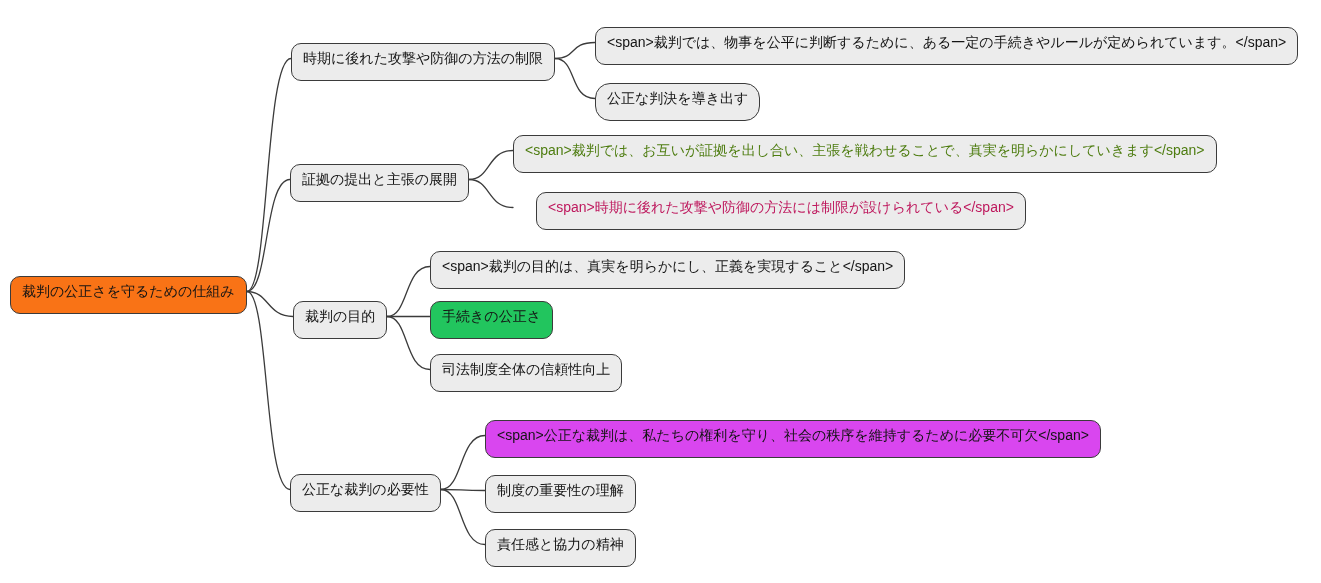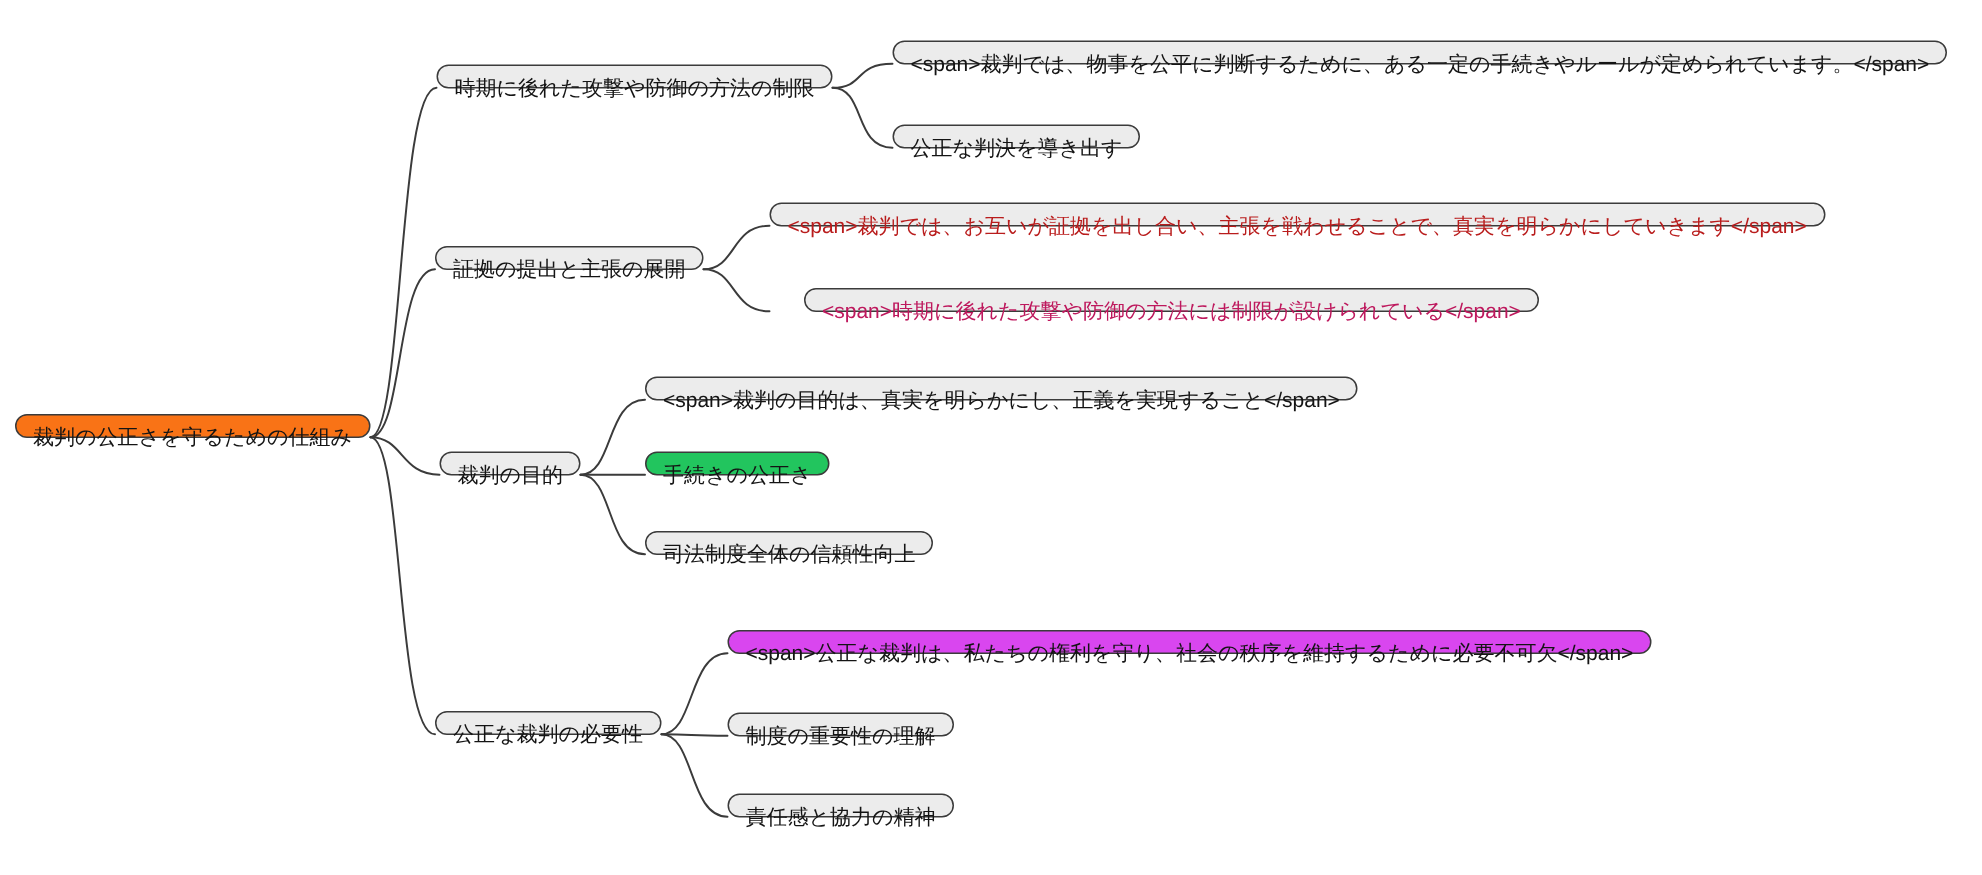--- a/index.html
+++ b/index.html
@@ -32,21 +32,21 @@
   .node-layer {
     position: absolute;
     left: 0;
     top: 0;
     width: 1321px;
     height: 583px;
   }
   .node {
     position: absolute;
     box-sizing: border-box;
-    height: 16px;
+    height: 38px;
     line-height: 28px;
     padding: 0 11px;
     background: #ececec;
     border: 1.4px solid #3b3b3b;
     border-radius: 10px;
     font-size: 14px;
     color: #141414;
     white-space: nowrap;
     cursor: pointer;
   }
@@ -70,21 +70,21 @@
       <path d="M 441 489.5 C 463 489.5, 459 435.5, 485 435.5" stroke="#3b3b3b"></path>
       <path d="M 441 489.5 C 463 489.5, 459 490.5, 485 490.5" stroke="#3b3b3b"></path>
       <path d="M 441 489.5 C 463 489.5, 459 544.5, 485 544.5" stroke="#3b3b3b"></path>
     </svg>
   <div class="node-layer" id="nodes">
       <div class="node" style="left: 10px; top: 276px; background: #f97316; border-color: rgb(59, 59, 59); color: rgb(20, 20, 20);">裁判の公正さを守るための仕組み</div>
       <div class="node" style="left: 291px; top: 43px; background: rgb(236, 236, 236); border-color: rgb(59, 59, 59); color: rgb(20, 20, 20);">時期に後れた攻撃や防御の方法の制限</div>
       <div class="node" style="left: 595px; top: 27px; background: rgb(236, 236, 236); border-color: rgb(59, 59, 59); color: rgb(20, 20, 20);">&lt;span&gt;裁判では、物事を公平に判断するために、ある一定の手続きやルールが定められています。&lt;/span&gt;</div>
       <div class="node" style="left: 595px; top: 83px; background: rgb(236, 236, 236); border-color: rgb(59, 59, 59); color: rgb(20, 20, 20); border-radius: 15px;">公正な判決を導き出す</div>
       <div class="node" style="left: 290px; top: 164px; background: rgb(236, 236, 236); border-color: rgb(59, 59, 59); color: rgb(20, 20, 20);">証拠の提出と主張の展開</div>
-      <div class="node" style="left: 513px; top: 135px; background: rgb(236, 236, 236); border-color: rgb(59, 59, 59); color: #b91c1c; text-align: right;">&lt;span&gt;裁判では、お互いが証拠を出し合い、主張を戦わせることで、真実を明らかにしていきます&lt;/span&gt;</div>
+      <div class="node" style="left: 513px; top: 135px; background: rgb(236, 236, 236); border-color: rgb(59, 59, 59); color: #4d7c0f; text-align: right;">&lt;span&gt;裁判では、お互いが証拠を出し合い、主張を戦わせることで、真実を明らかにしていきます&lt;/span&gt;</div>
       <div class="node" style="left: 536px; top: 192px; background: rgb(236, 236, 236); border-color: rgb(59, 59, 59); color: #be185d;">&lt;span&gt;時期に後れた攻撃や防御の方法には制限が設けられている&lt;/span&gt;</div>
       <div class="node" style="left: 293px; top: 301px; background: rgb(236, 236, 236); border-color: rgb(59, 59, 59); color: rgb(20, 20, 20);">裁判の目的</div>
       <div class="node" style="left: 430px; top: 251px; background: rgb(236, 236, 236); border-color: rgb(59, 59, 59); color: rgb(20, 20, 20);">&lt;span&gt;裁判の目的は、真実を明らかにし、正義を実現すること&lt;/span&gt;</div>
       <div class="node" style="left: 430px; top: 301px; background: #22c55e; border-color: rgb(59, 59, 59); color: rgb(20, 20, 20);">手続きの公正さ</div>
       <div class="node" style="left: 430px; top: 354px; background: rgb(236, 236, 236); border-color: rgb(59, 59, 59); color: rgb(20, 20, 20);">司法制度全体の信頼性向上</div>
       <div class="node" style="left: 290px; top: 474px; background: rgb(236, 236, 236); border-color: rgb(59, 59, 59); color: rgb(20, 20, 20);">公正な裁判の必要性</div>
       <div class="node" style="left: 485px; top: 420px; background: #d946ef; border-color: rgb(59, 59, 59); color: rgb(20, 20, 20);">&lt;span&gt;公正な裁判は、私たちの権利を守り、社会の秩序を維持するために必要不可欠&lt;/span&gt;</div>
       <div class="node" style="left: 485px; top: 475px; background: rgb(236, 236, 236); border-color: rgb(59, 59, 59); color: rgb(20, 20, 20);">制度の重要性の理解</div>
       <div class="node" style="left: 485px; top: 529px; background: rgb(236, 236, 236); border-color: rgb(59, 59, 59); color: rgb(20, 20, 20);">責任感と協力の精神</div>
     </div>

